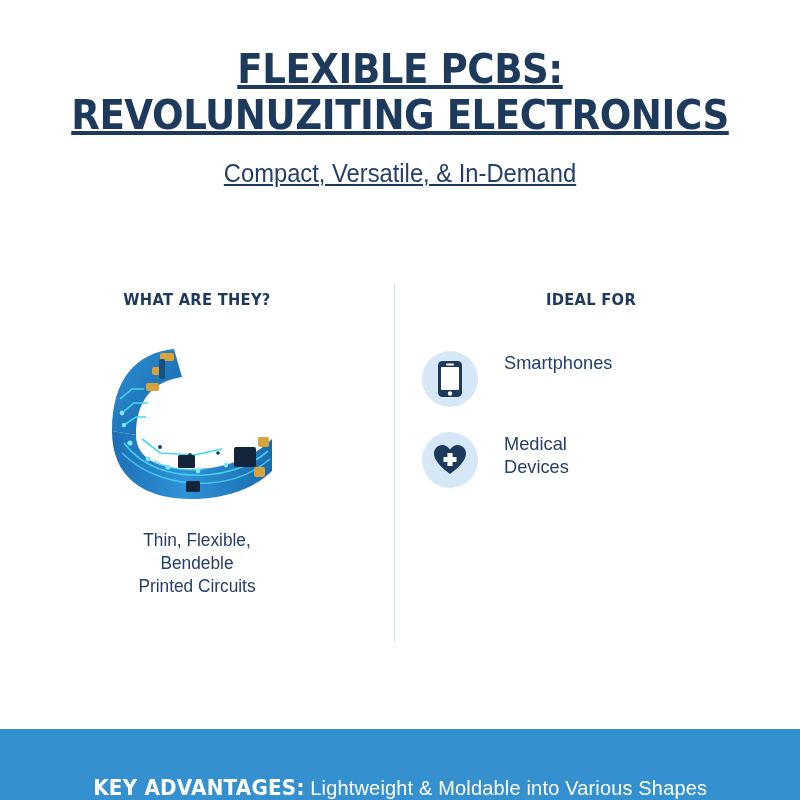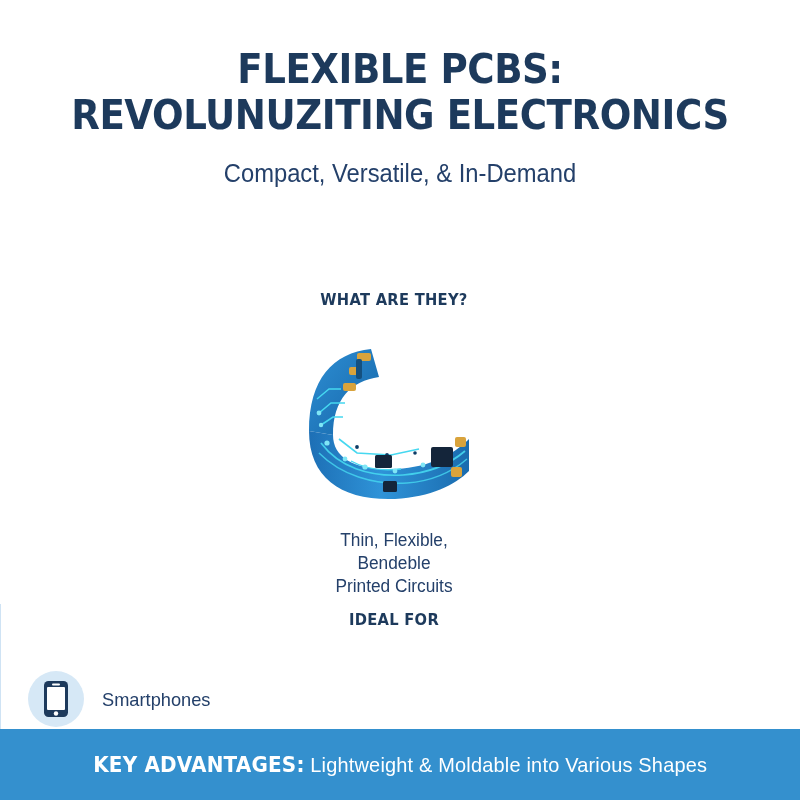--- a/index.html
+++ b/index.html
@@ -6,21 +6,21 @@
   html, body { width:800px; height:800px; }
   body {
     background:#ffffff;
     font-family:"Liberation Sans", sans-serif;
     color:#1d3a5c;
     position:relative;
     overflow:hidden;
   }
 
   
-  .header { padding-top:46px; text-align:center; }
+  .header { padding-top:46px; text-align:center;text-decoration:underline; }
   .title {
     font-family:"DejaVu Sans", sans-serif;
     font-weight:bold;
     font-size:40px;
     line-height:1.16;
     letter-spacing:-0.5px;
     color:#1d3a5c;
     transform:scaleX(0.93);
   }
   .title .line { display:block; white-space:nowrap; }
@@ -31,21 +31,20 @@
     font-family:"Liberation Sans", sans-serif;
     transform:scaleX(0.95);
   }
 
   
   .columns {
     position:absolute;
     top:278px; left:0; right:12px;
     height:370px;
     display:flex;
-    flex-direction:column;
   }
   .col { position:relative; flex:1 1 0; padding:0 10px; }
   .col + .col::before {
     content:"";
     position:absolute;
     left:0; top:6px;
     width:1px; height:358px;
     background:#cfe3f4;
   }
   .col-head {
@@ -94,22 +93,21 @@
     text-align:center;
     font-size:17px;
     color:#24406a;
     transform:scaleX(0.96);
   }
 
   
   .uses { margin-top:42px; padding-left:18px; }
   .use-item {
     display:flex;
-    align-items:center;
-    gap:18px;
+    gap:26px;
     margin-bottom:25px;
   }
   .use-icon {
     flex:0 0 auto;
     width:56px; height:56px;
     border-radius:50%;
     background:#d6e8f6;
     display:flex;
     align-items:center;
     justify-content:center;
@@ -122,21 +120,21 @@
     transform-origin:left center;
   }
 
   
   .banner {
     position:absolute;
     left:0; right:0; bottom:0;
     height:71px;
     background:#3490ce;
     display:flex;
-    align-items:center;
+    align-items:flex-end;
     justify-content:center;
     color:#ffffff;
   }
   .banner-text {
     font-size:21px;
     letter-spacing:0.2px;
     transform:scaleX(0.95);
     white-space:nowrap;
   }
   .banner-text b {
@@ -231,20 +229,34 @@
             <rect x="3" y="1" width="24" height="36" rx="4.5" fill="#1d3a5c"></rect>
             <rect x="6" y="7" width="18" height="23" rx="1" fill="#ffffff"></rect>
             <rect x="11" y="3.6" width="8" height="2" rx="1" fill="#ffffff"></rect>
             <circle cx="15" cy="33.5" r="2.2" fill="#ffffff"></circle>
           </svg>
         </div>
         <div class="use-label">Smartphones</div>
       </div>
 
 
+      <div class="use-item">
+        <div class="use-icon">
+          <svg width="34" height="32" viewBox="0 0 34 32">
+            <path d="M17,30 C6,22 1,15 1,9.5 C1,4.8 4.7,1 9.2,1 C12.3,1 15.2,2.8 17,5.6
+                     C18.8,2.8 21.7,1 24.8,1 C29.3,1 33,4.8 33,9.5 C33,15 28,22 17,30 Z" fill="#1d3a5c"></path>
+            <rect x="14.4" y="9" width="5.2" height="13" rx="0.6" fill="#ffffff"></rect>
+            <rect x="10.5" y="12.9" width="13" height="5.2" rx="0.6" fill="#ffffff"></rect>
+          </svg>
+        </div>
+        <div class="use-label">
+          <div>Medical</div>
+          <div>Devices</div>
+        </div>
+      </div>
 
     </div>
   </div>
 </div>
 
 <div class="banner">
   <div class="banner-text">
     <b>KEY ADVANTAGES:</b><span> Lightweight &amp; Moldable into Various Shapes</span>
   </div>
 </div>

